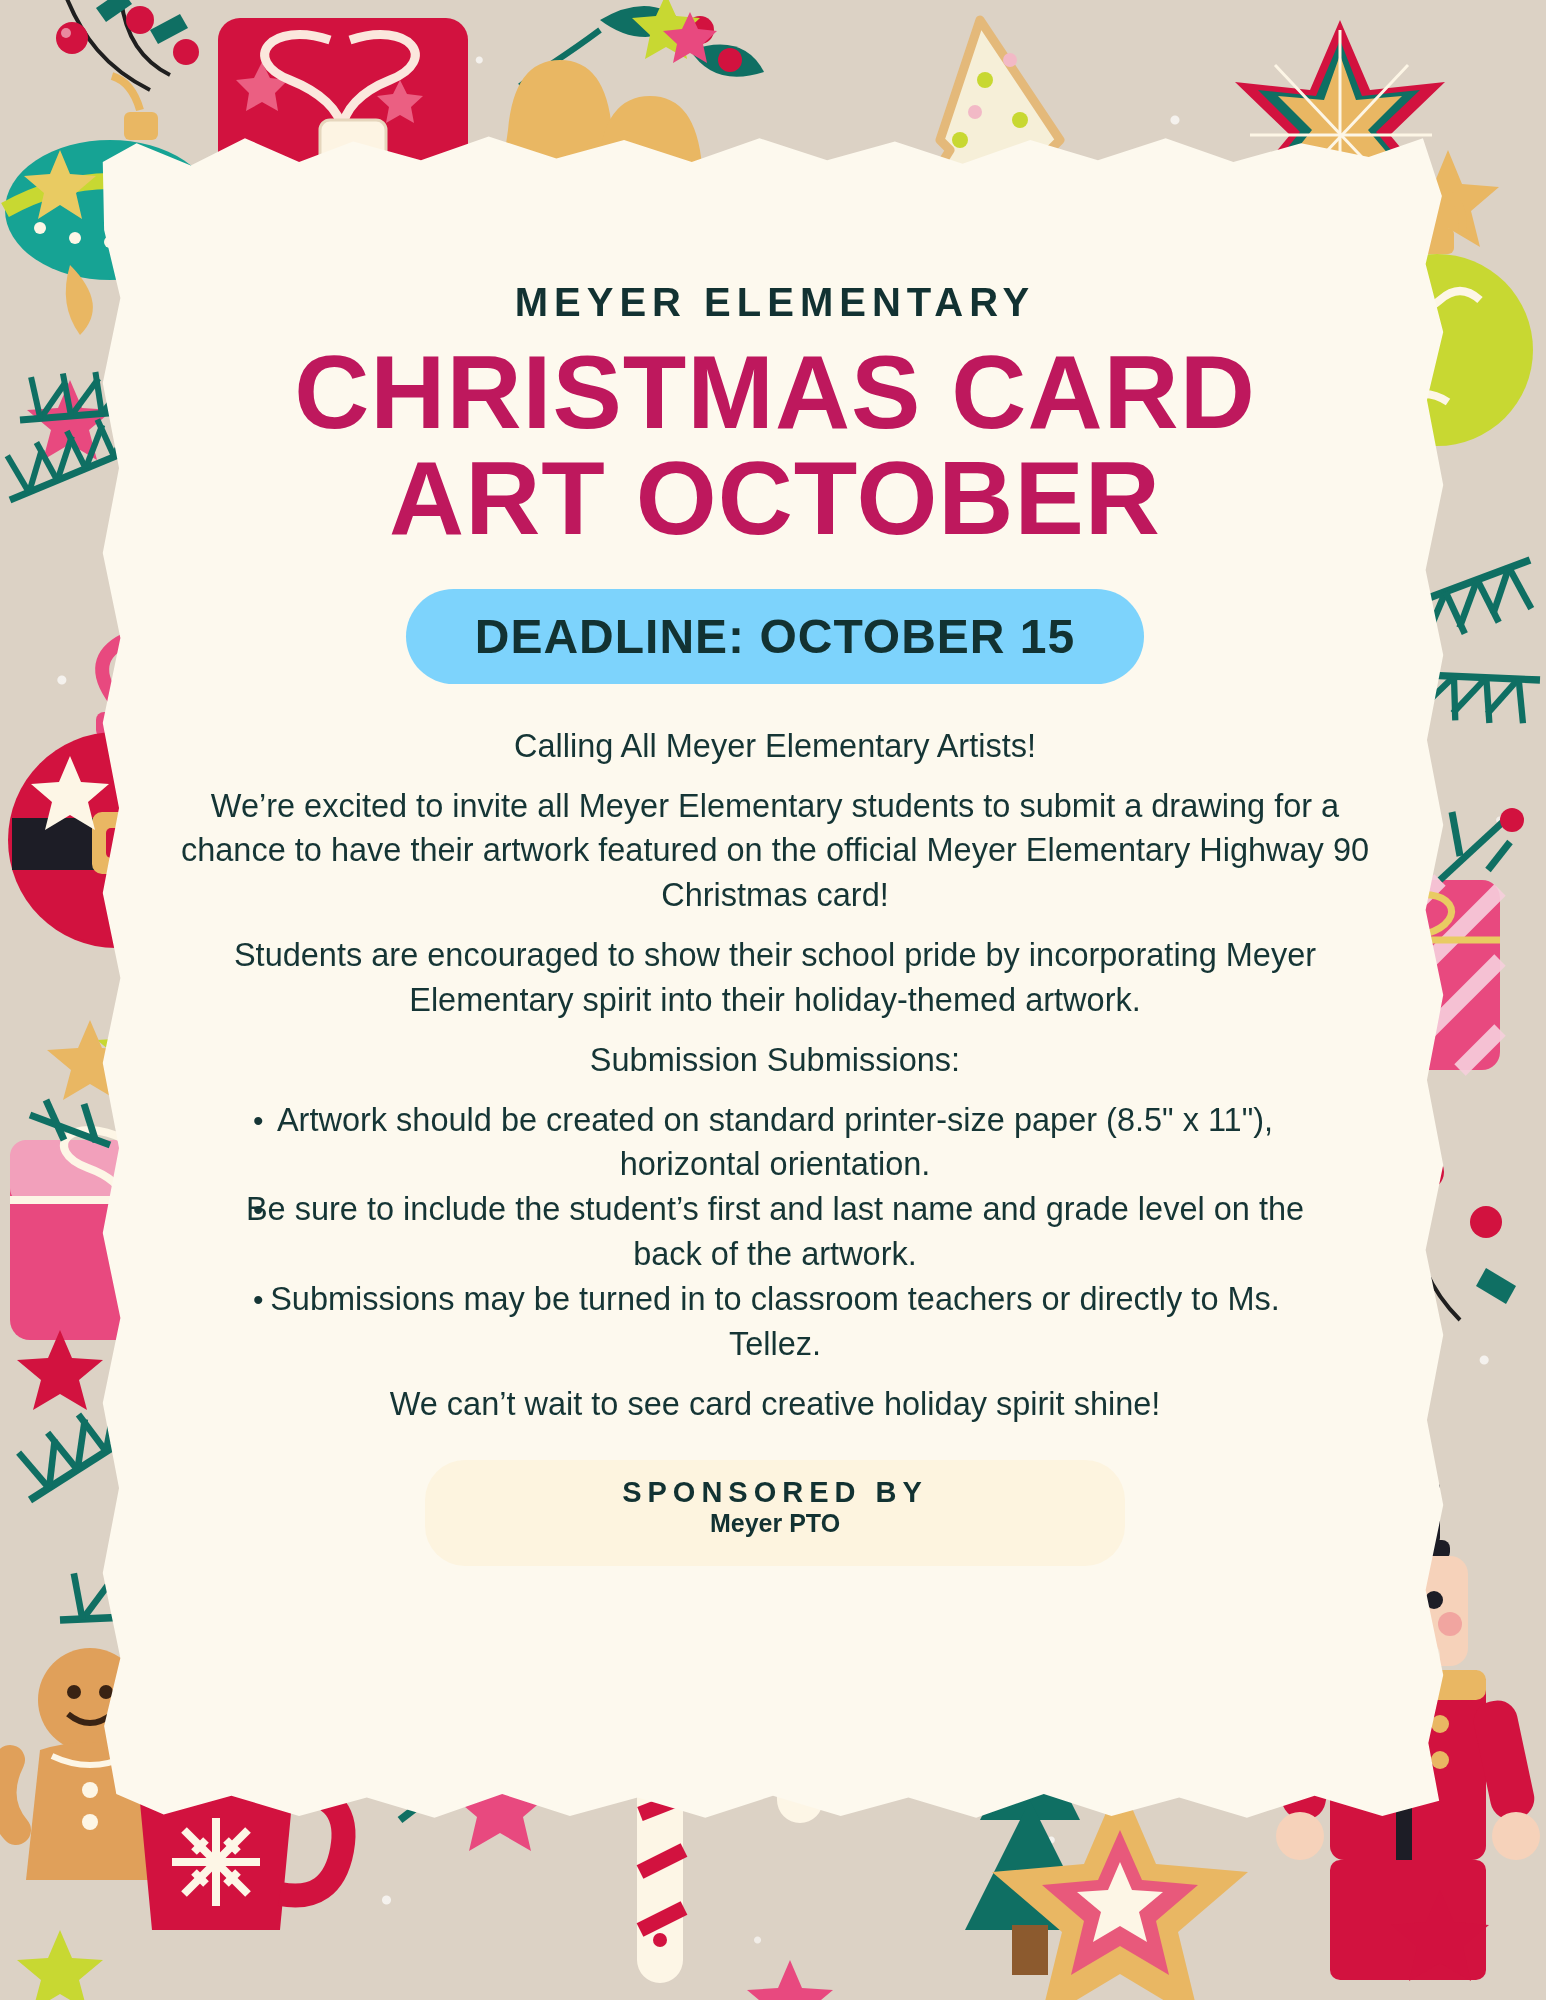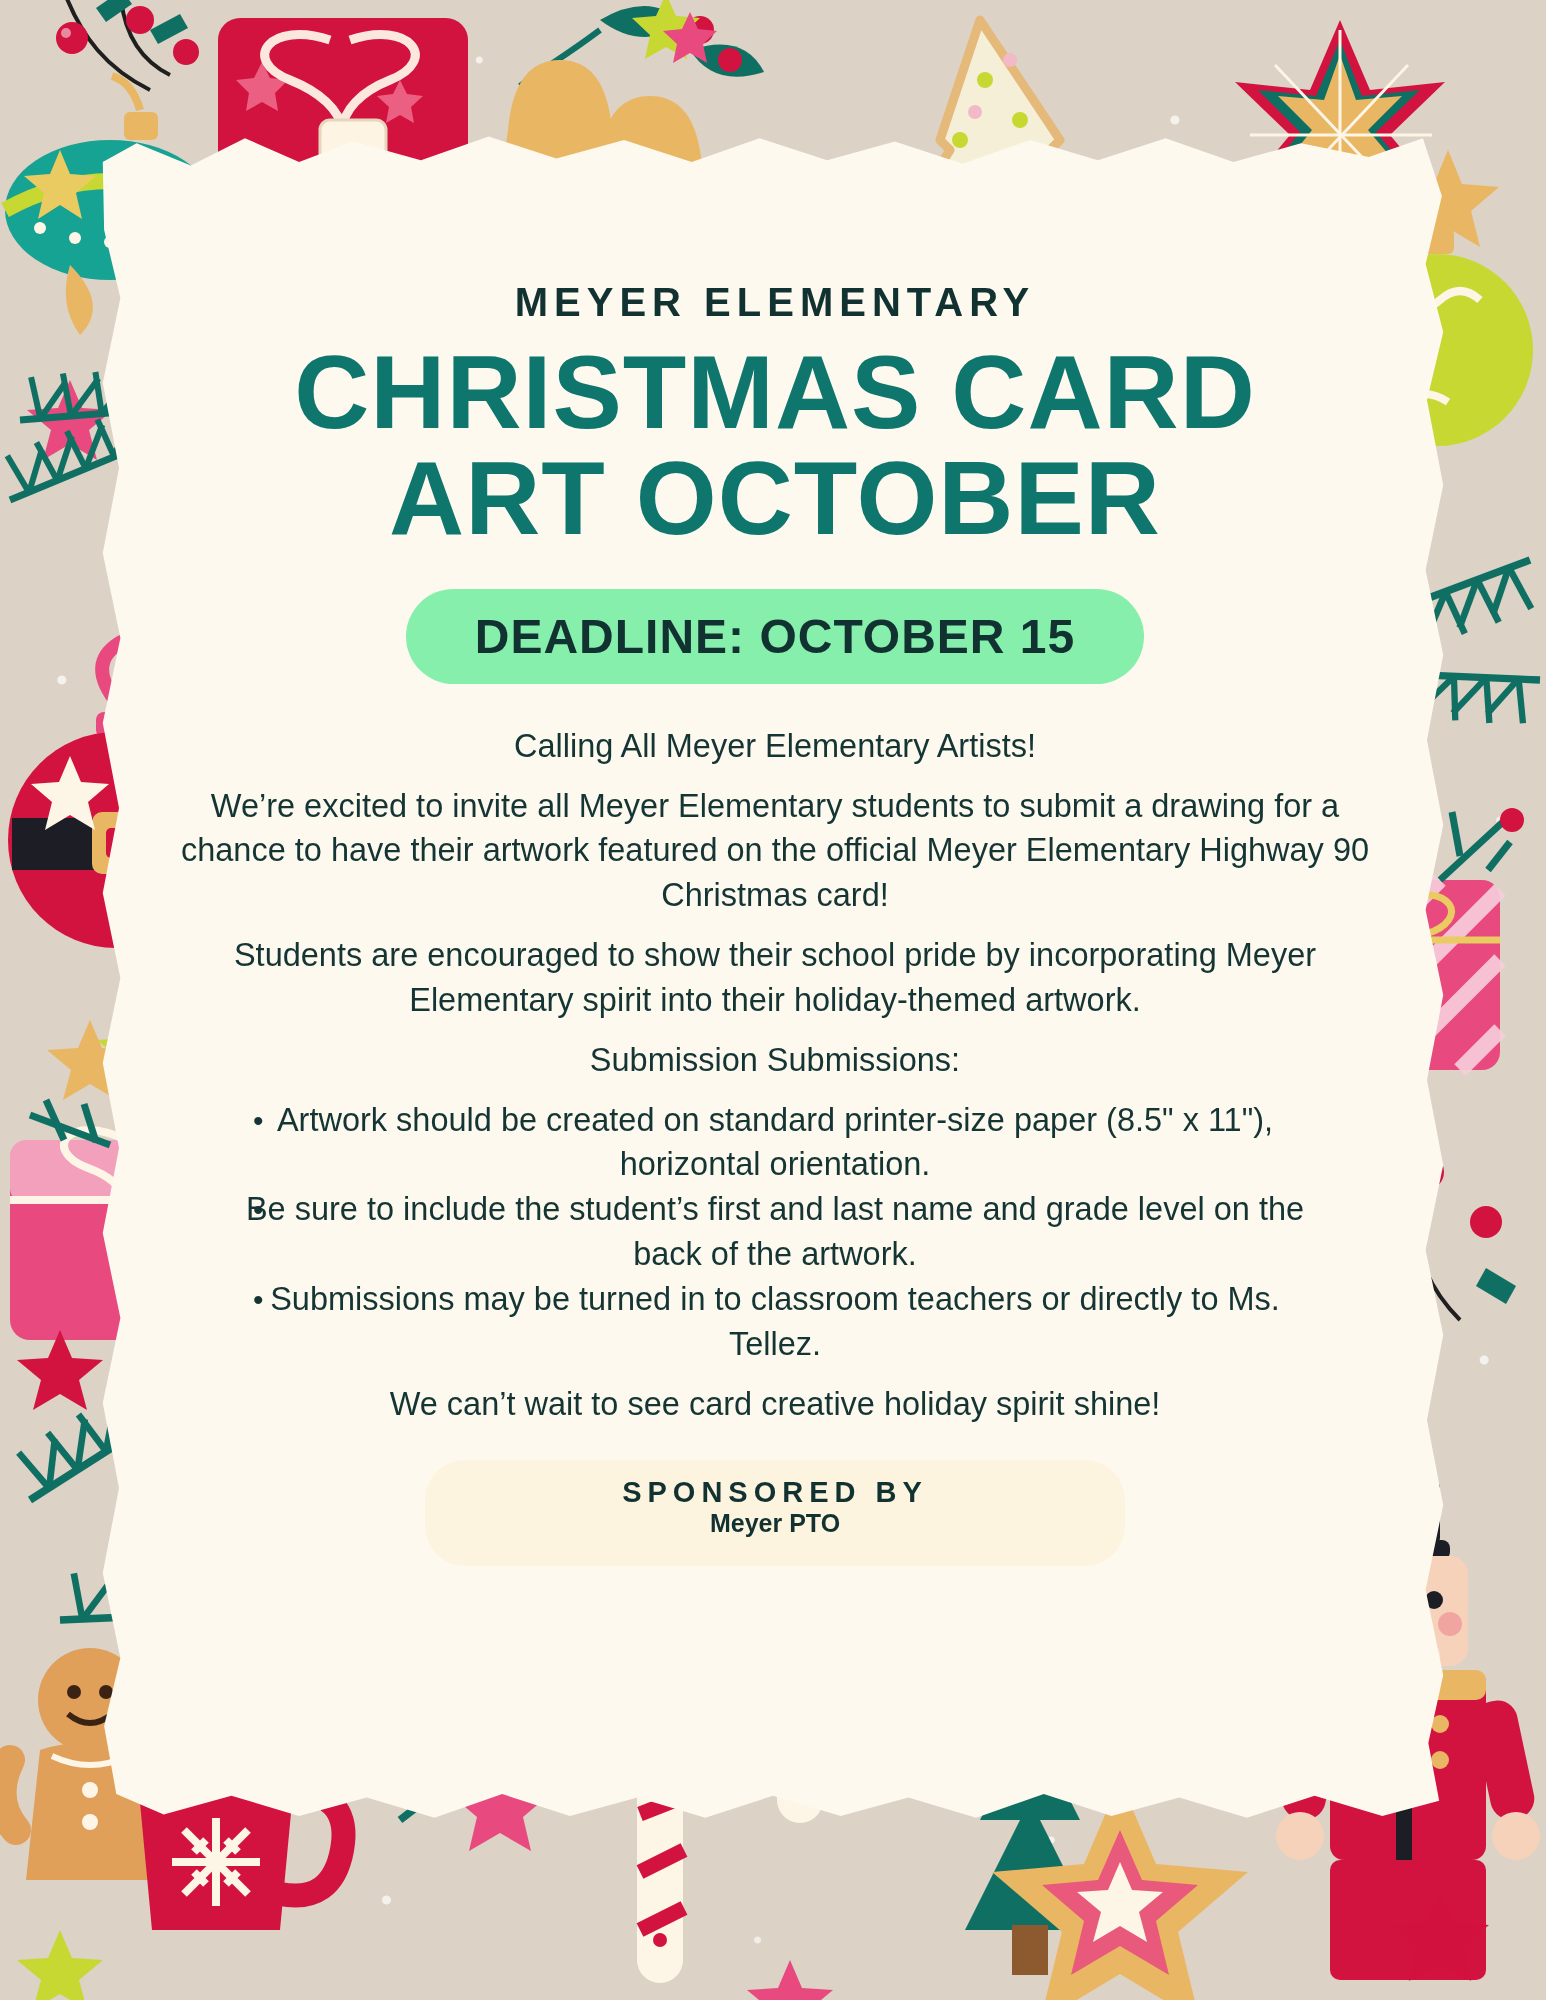--- a/index.html
+++ b/index.html
@@ -85,30 +85,30 @@
     font-weight: 700;
     letter-spacing: 6px;
     color: #123232;
     margin: 110px 0 18px 0;
   }
 
   .title {
     font-size: 104px;
     line-height: 0.96;
     font-weight: 700;
-    color: #0f766e;
+    color: #be185d;
     letter-spacing: 1px;
     margin: 12px;
   }
   .title .l2 { display: block; margin-top: 6px; }
 
   .deadline-wrap {
     margin: 40px auto 0 auto;
     width: 690px;
-    background: #86efac;
+    background: #7dd3fc;
     border-radius: 60px;
     padding: 20px 24px;
   }
   .deadline {
     font-size: 48px;
     font-weight: 700;
     letter-spacing: 1px;
     color: #123232;
   }
 

